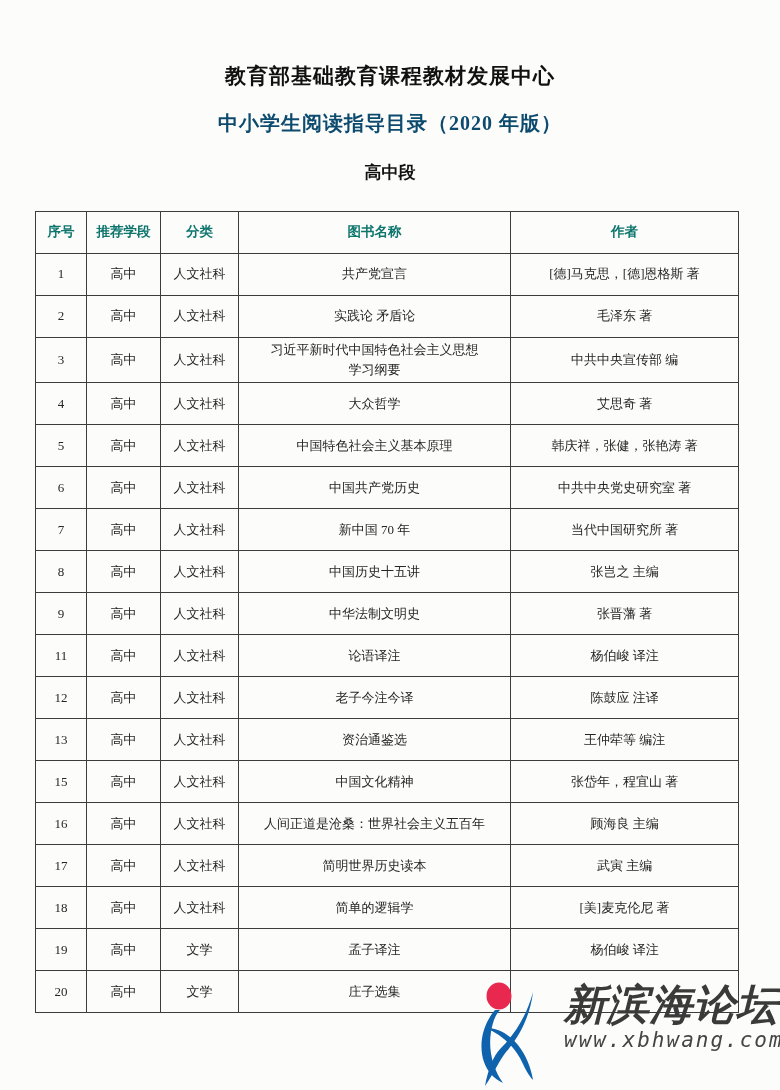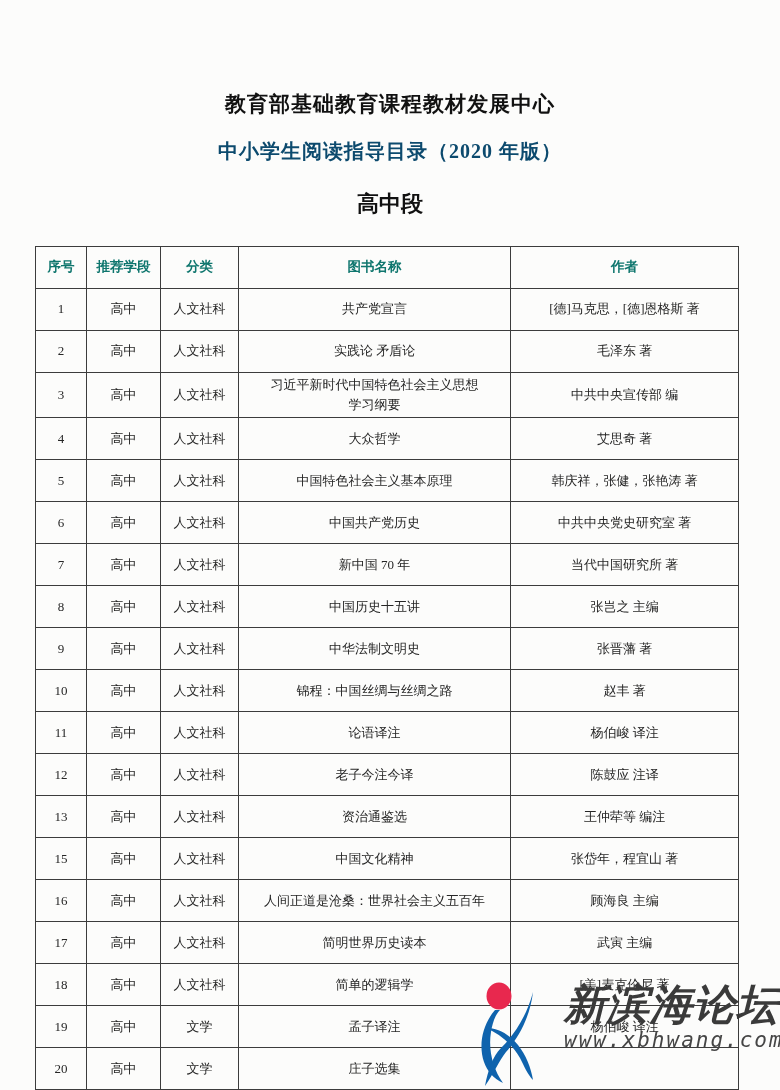--- a/index.html
+++ b/index.html
@@ -10,39 +10,39 @@
   .page{
     position:relative;
     width:780px;height:1090px;
     margin:0 auto;
     background:#fcfcfb;
     color:#232323;
     overflow:hidden;
   }
   .doc-title-1{
     margin:0;
-    padding-top:90px;
+    padding-top:62px;
     text-align:center;
     font-size:21px;
     font-weight:bold;
     letter-spacing:1px;
     color:#111;
   }
   .doc-title-2{
     margin:20px 0 0 0;
     text-align:center;
     font-size:20px;
     font-weight:bold;
     letter-spacing:1px;
     color:#0c4a6e;
   }
   .section-title{
     margin:24px 0 0 0;
     text-align:center;
-    font-size:22px;
+    font-size:17px;
     font-weight:bold;
     color:#111;
   }
   table.book-table{
     border-collapse:collapse;
     table-layout:fixed;
     width:703px;
     margin:27px 0 0 35px;
     font-size:13px;
   }
@@ -187,27 +187,20 @@
     </tr>
 
     <tr>
       <td class="cell-no">9</td>
       <td class="cell-stage">高中</td>
       <td class="cell-category">人文社科</td>
       <td class="cell-title">中华法制文明史</td>
       <td class="cell-author">张晋藩 著</td>
     </tr>
 
-    <tr>
-      <td class="cell-no">10</td>
-      <td class="cell-stage">高中</td>
-      <td class="cell-category">人文社科</td>
-      <td class="cell-title">锦程：中国丝绸与丝绸之路</td>
-      <td class="cell-author">赵丰 著</td>
-    </tr>
 
     <tr>
       <td class="cell-no">11</td>
       <td class="cell-stage">高中</td>
       <td class="cell-category">人文社科</td>
       <td class="cell-title">论语译注</td>
       <td class="cell-author">杨伯峻 译注</td>
     </tr>
 
     <tr>

